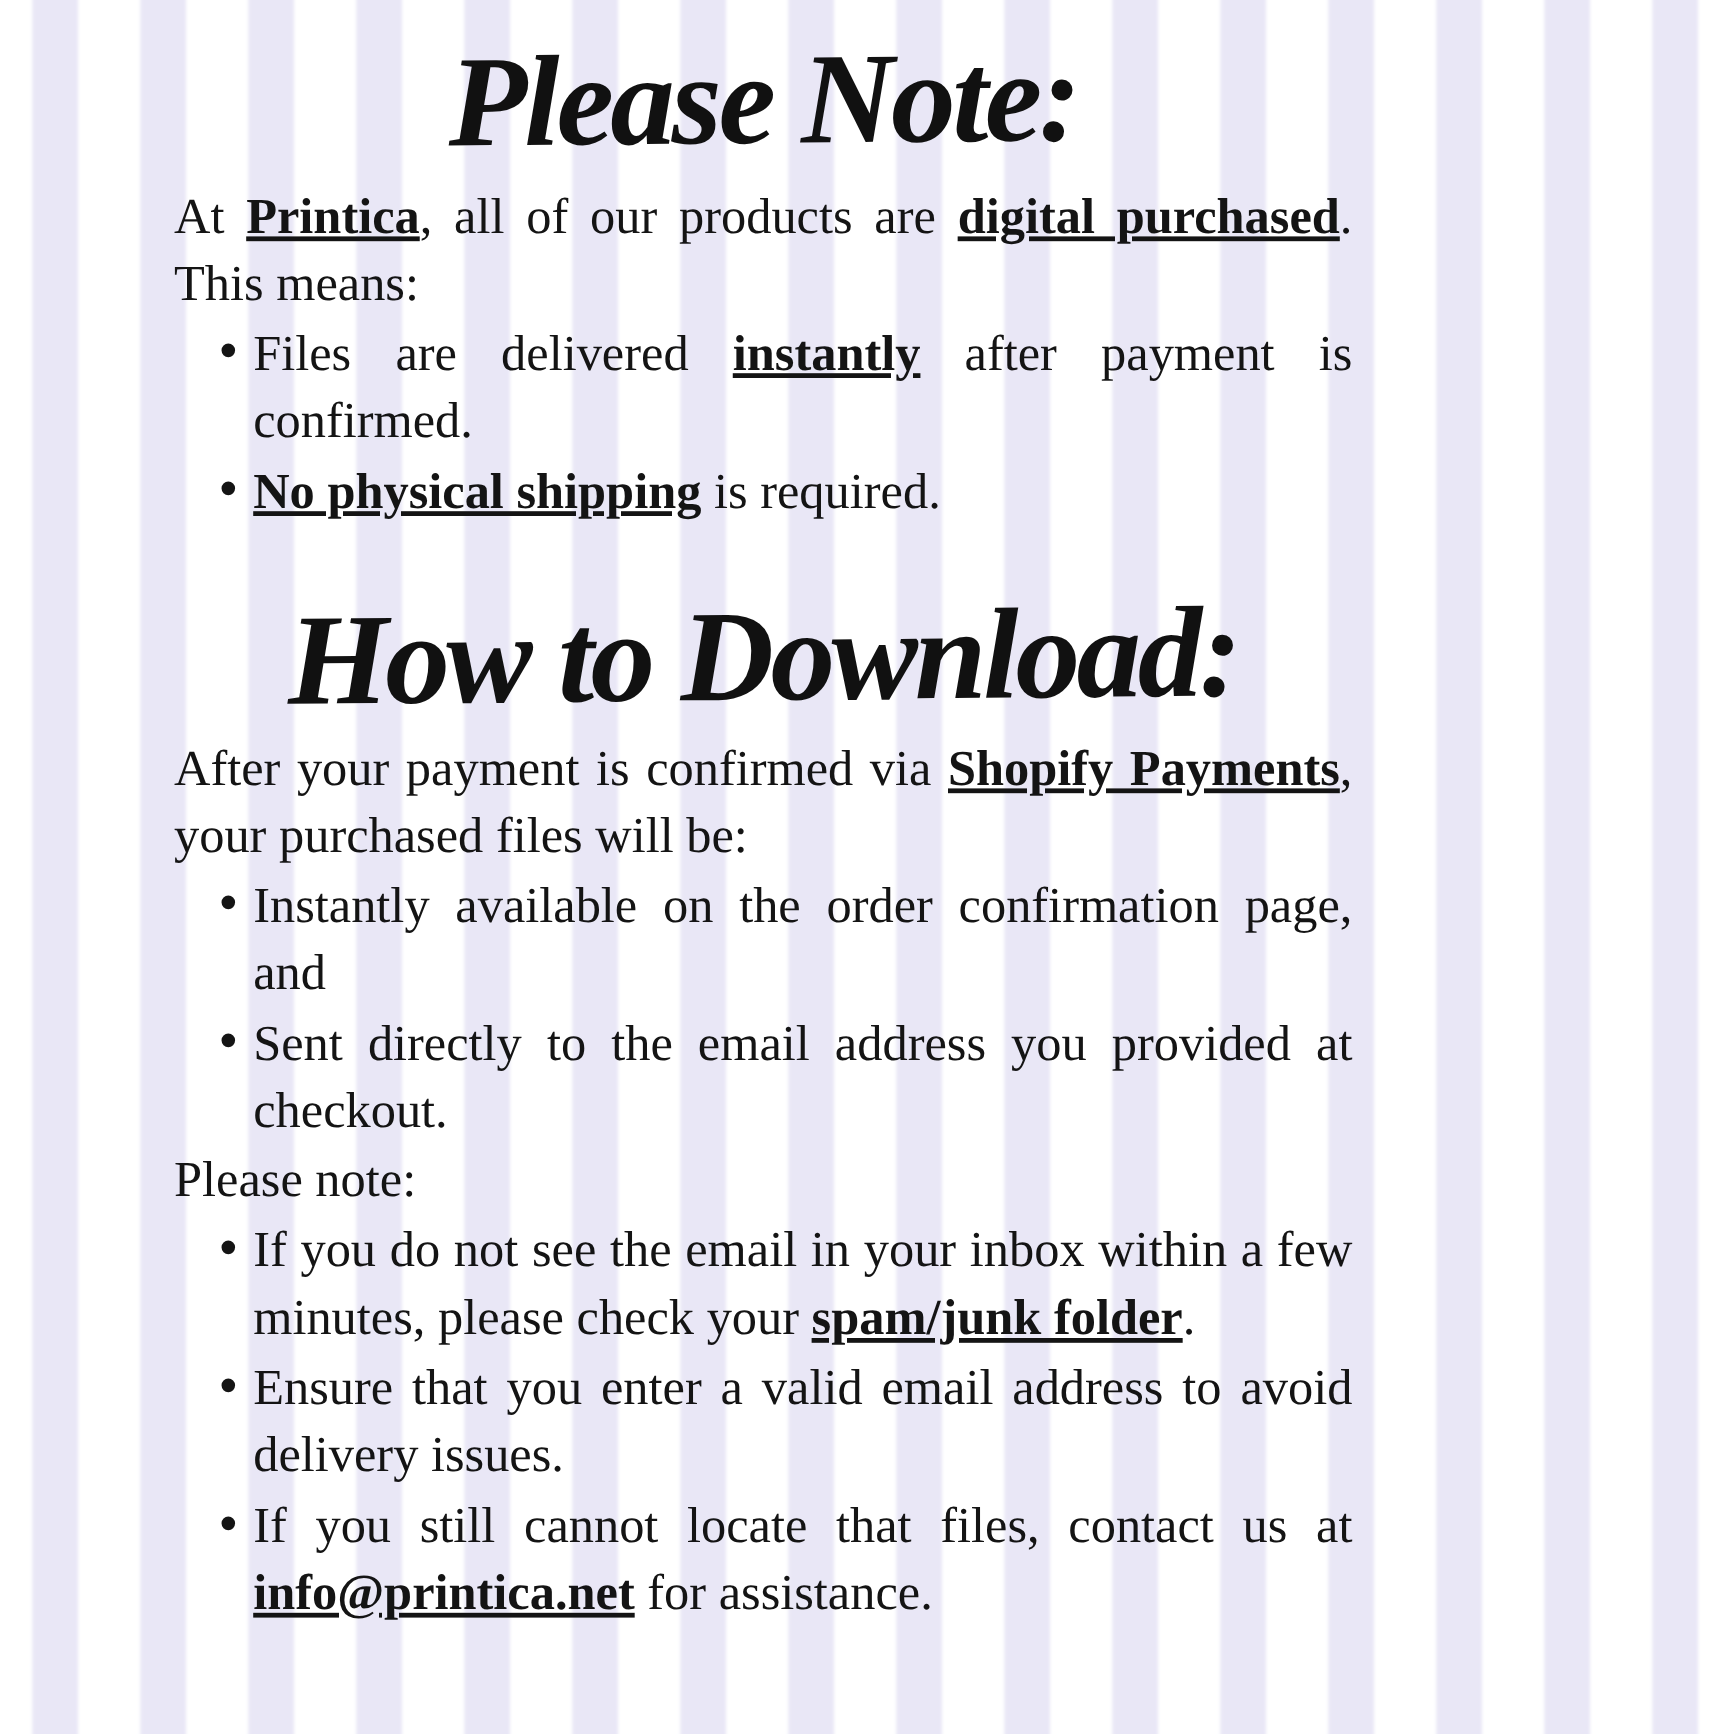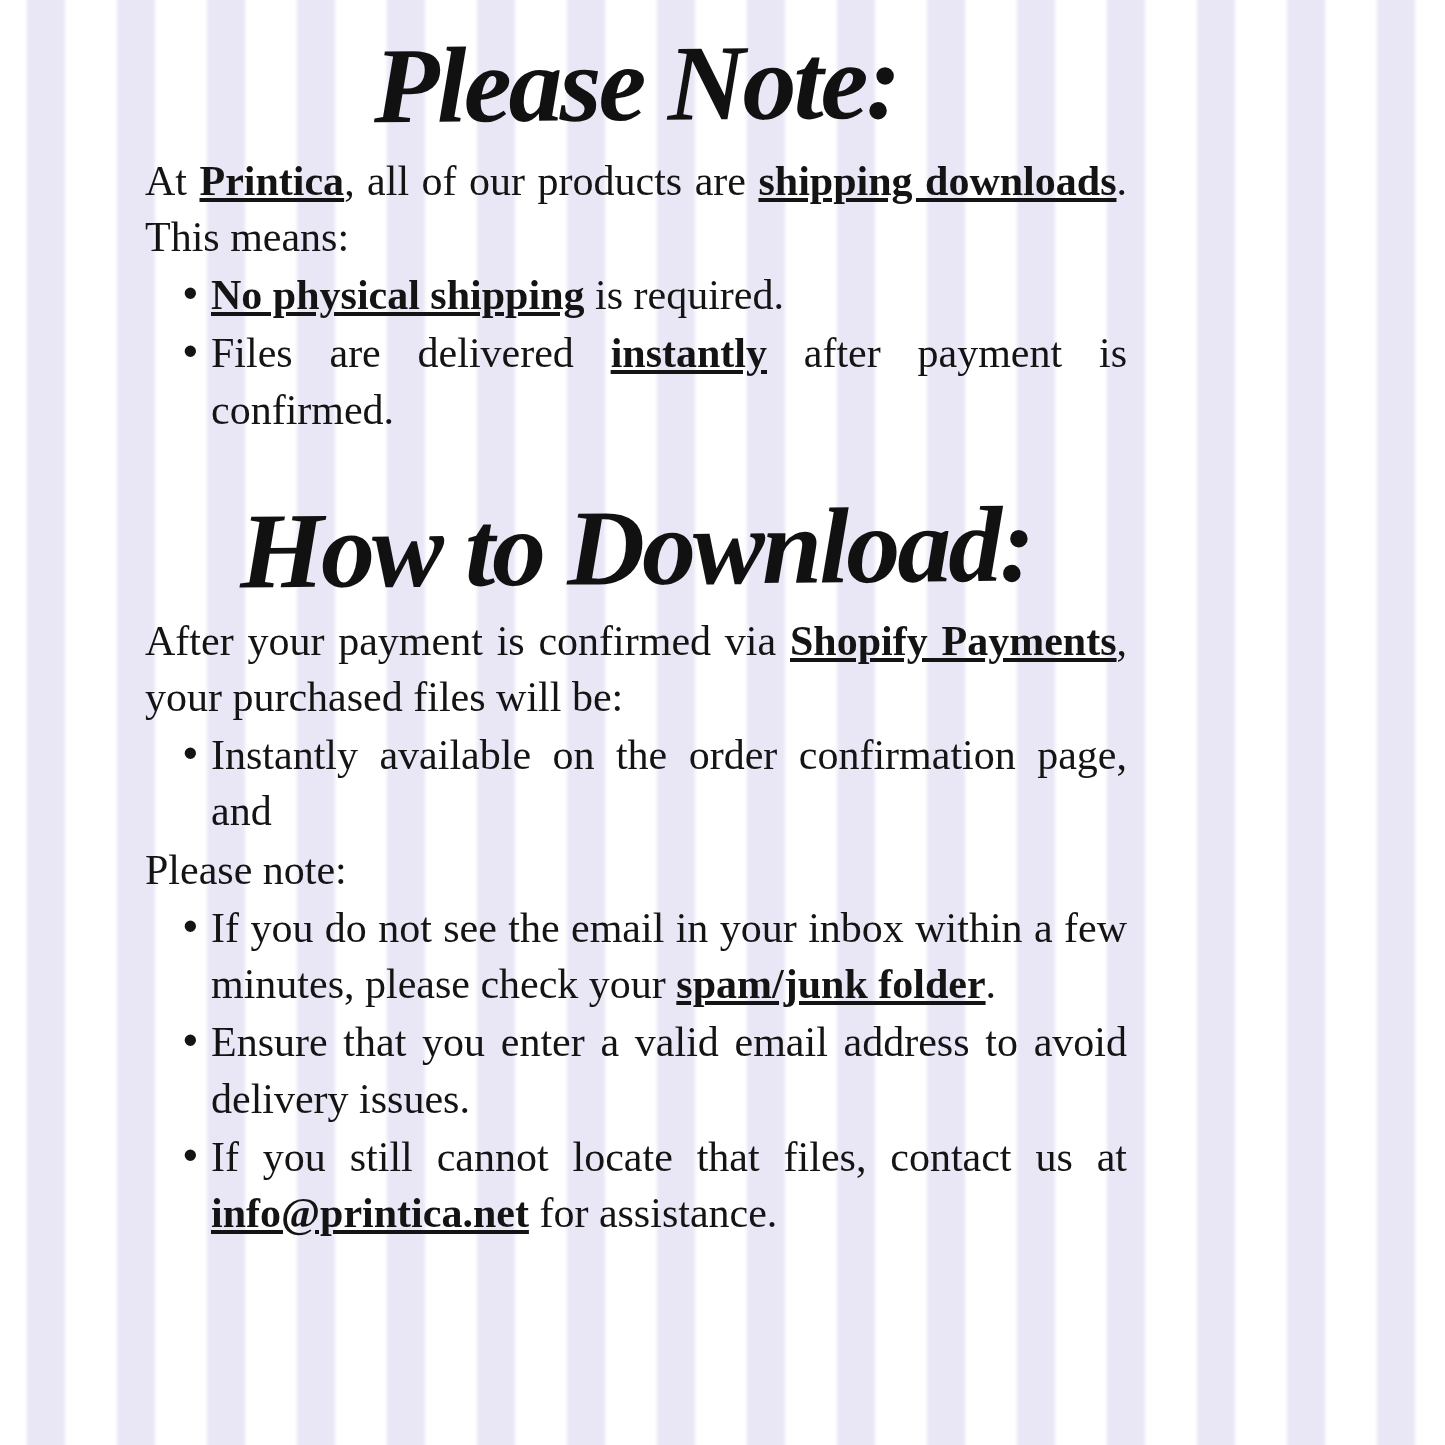--- a/index.html
+++ b/index.html
@@ -78,33 +78,34 @@
 </style>
 </head>
 <body>
 
 <div class="bg-stripes"></div>
 
 <div class="sheet">
 
   <h1 class="script-heading">Please Note:</h1>
 
-  <p class="para"><span>At </span><b>Printica</b><span>, all of our products are </span><b>shipping downloads</b><span>. This means:</span></p>
+  <p class="para"><span>At </span><b>Printica</b><span>, all of our products are </span><b>digital purchased</b><span>. This means:</span></p>
 
   <ul class="bullets">
+    <li><span>Files are delivered </span><b>instantly</b><span> after payment is confirmed.</span></li>
     <li><b>No physical shipping</b><span> is required.</span></li>
-    <li><span>Files are delivered </span><b>instantly</b><span> after payment is confirmed.</span></li>
   </ul>
 
   <h1 class="script-heading heading-2">How to Download:</h1>
 
   <p class="para"><span>After your payment is confirmed via </span><b>Shopify Payments</b><span>, your purchased files will be:</span></p>
 
   <ul class="bullets">
     <li><span>Instantly available on the order confirmation page, and</span></li>
+    <li><span>Sent directly to the email address you provided at checkout.</span></li>
   </ul>
 
   <p class="para note-label">Please note:</p>
 
   <ul class="bullets">
     <li><span>If you do not see the email in your inbox within a few minutes, please check your </span><b>spam/junk folder</b><span>.</span></li>
     <li><span>Ensure that you enter a valid email address to avoid delivery issues.</span></li>
     <li><span>If you still cannot locate that files, contact us at </span><b>info@printica.net</b><span> for assistance.</span></li>
   </ul>
 

